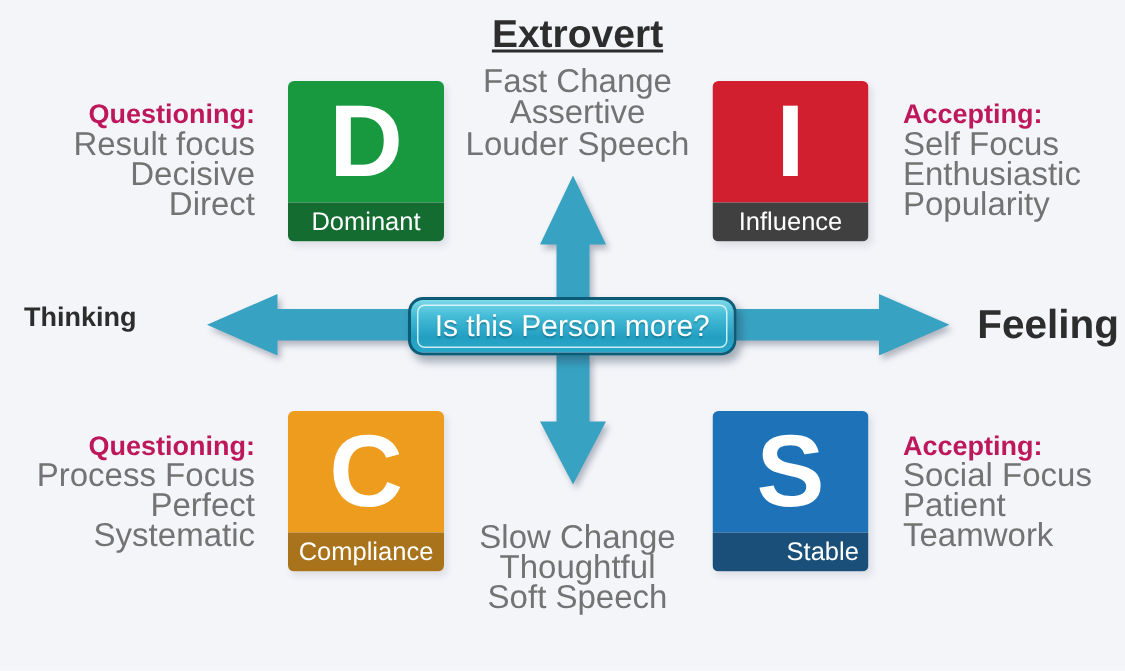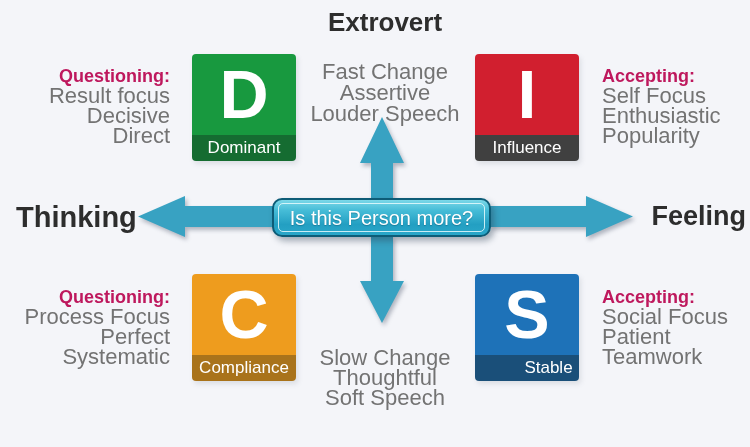--- a/index.html
+++ b/index.html
@@ -6,25 +6,25 @@
   .stage{
     position:relative;width:750px;height:447px;overflow:hidden;
     background:#f4f5f9;
     font-family:"Liberation Sans","DejaVu Sans",sans-serif;
   }
   
   .axis-title{font-weight:bold;font-size:26px;color:#2d2d2d;letter-spacing:0;}
   .trait-line{font-size:22px;color:#737373;line-height:20px;}
   .trait-heading{font-size:18px;color:#be185d;font-weight:bold;line-height:20px;}
   .axis-top{position:absolute;left:270px;top:8px;width:230px;text-align:center;}
-  .axis-top .axis-title{margin-bottom:25px;line-height:28px;}
+  .axis-top .axis-title{margin-bottom:7px;line-height:28px;text-decoration:underline;}
   .axis-top .trait-line{line-height:21px;}
   .axis-bottom{position:absolute;left:270px;top:348px;width:230px;text-align:center;}
   .axis-bottom .axis-title{margin-top:4px;line-height:28px;}
-  .axis-left{position:absolute;left:16px;top:201px;width:120px;text-align:left;font-size:29px;}
+  .axis-left{position:absolute;left:16px;top:201px;width:120px;text-align:left;font-size:18px;}
   .axis-right{position:absolute;left:641px;top:201px;width:105px;text-align:right;font-size:27px;}
   .side-block{position:absolute;width:170px;}
   .side-block.tl{left:0;top:66px;text-align:right;}
   .side-block.tr{left:602px;top:66px;width:148px;text-align:left;}
   .side-block.bl{left:0;top:287px;text-align:right;}
   .side-block.br{left:602px;top:287px;width:148px;text-align:left;}
   
   .tile{
     position:absolute;width:104px;height:107px;border-radius:4px;overflow:hidden;
     display:flex;flex-direction:column;

